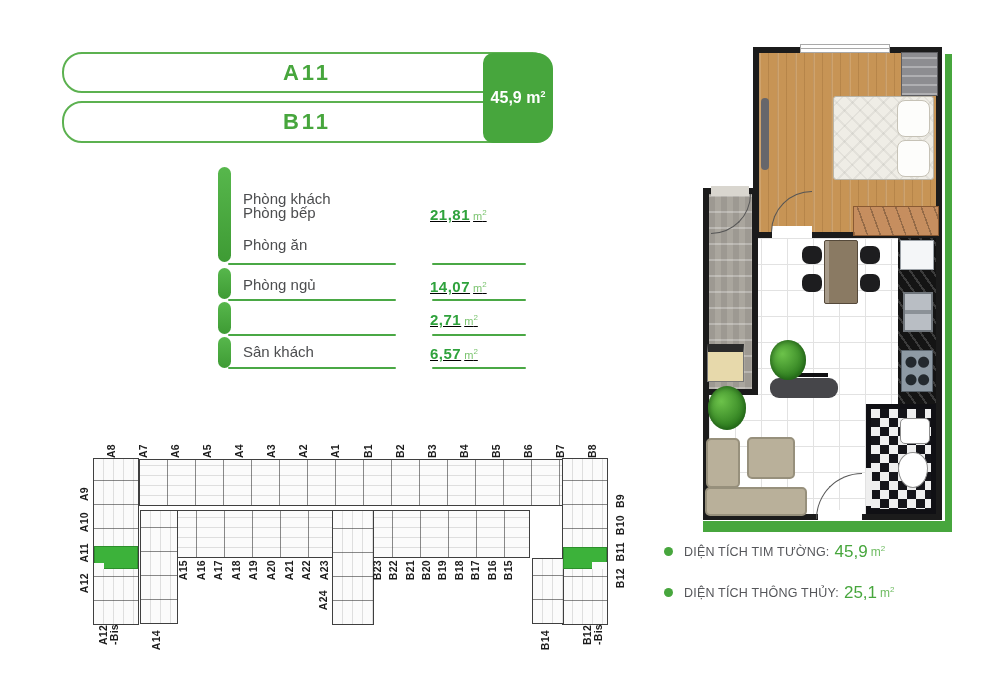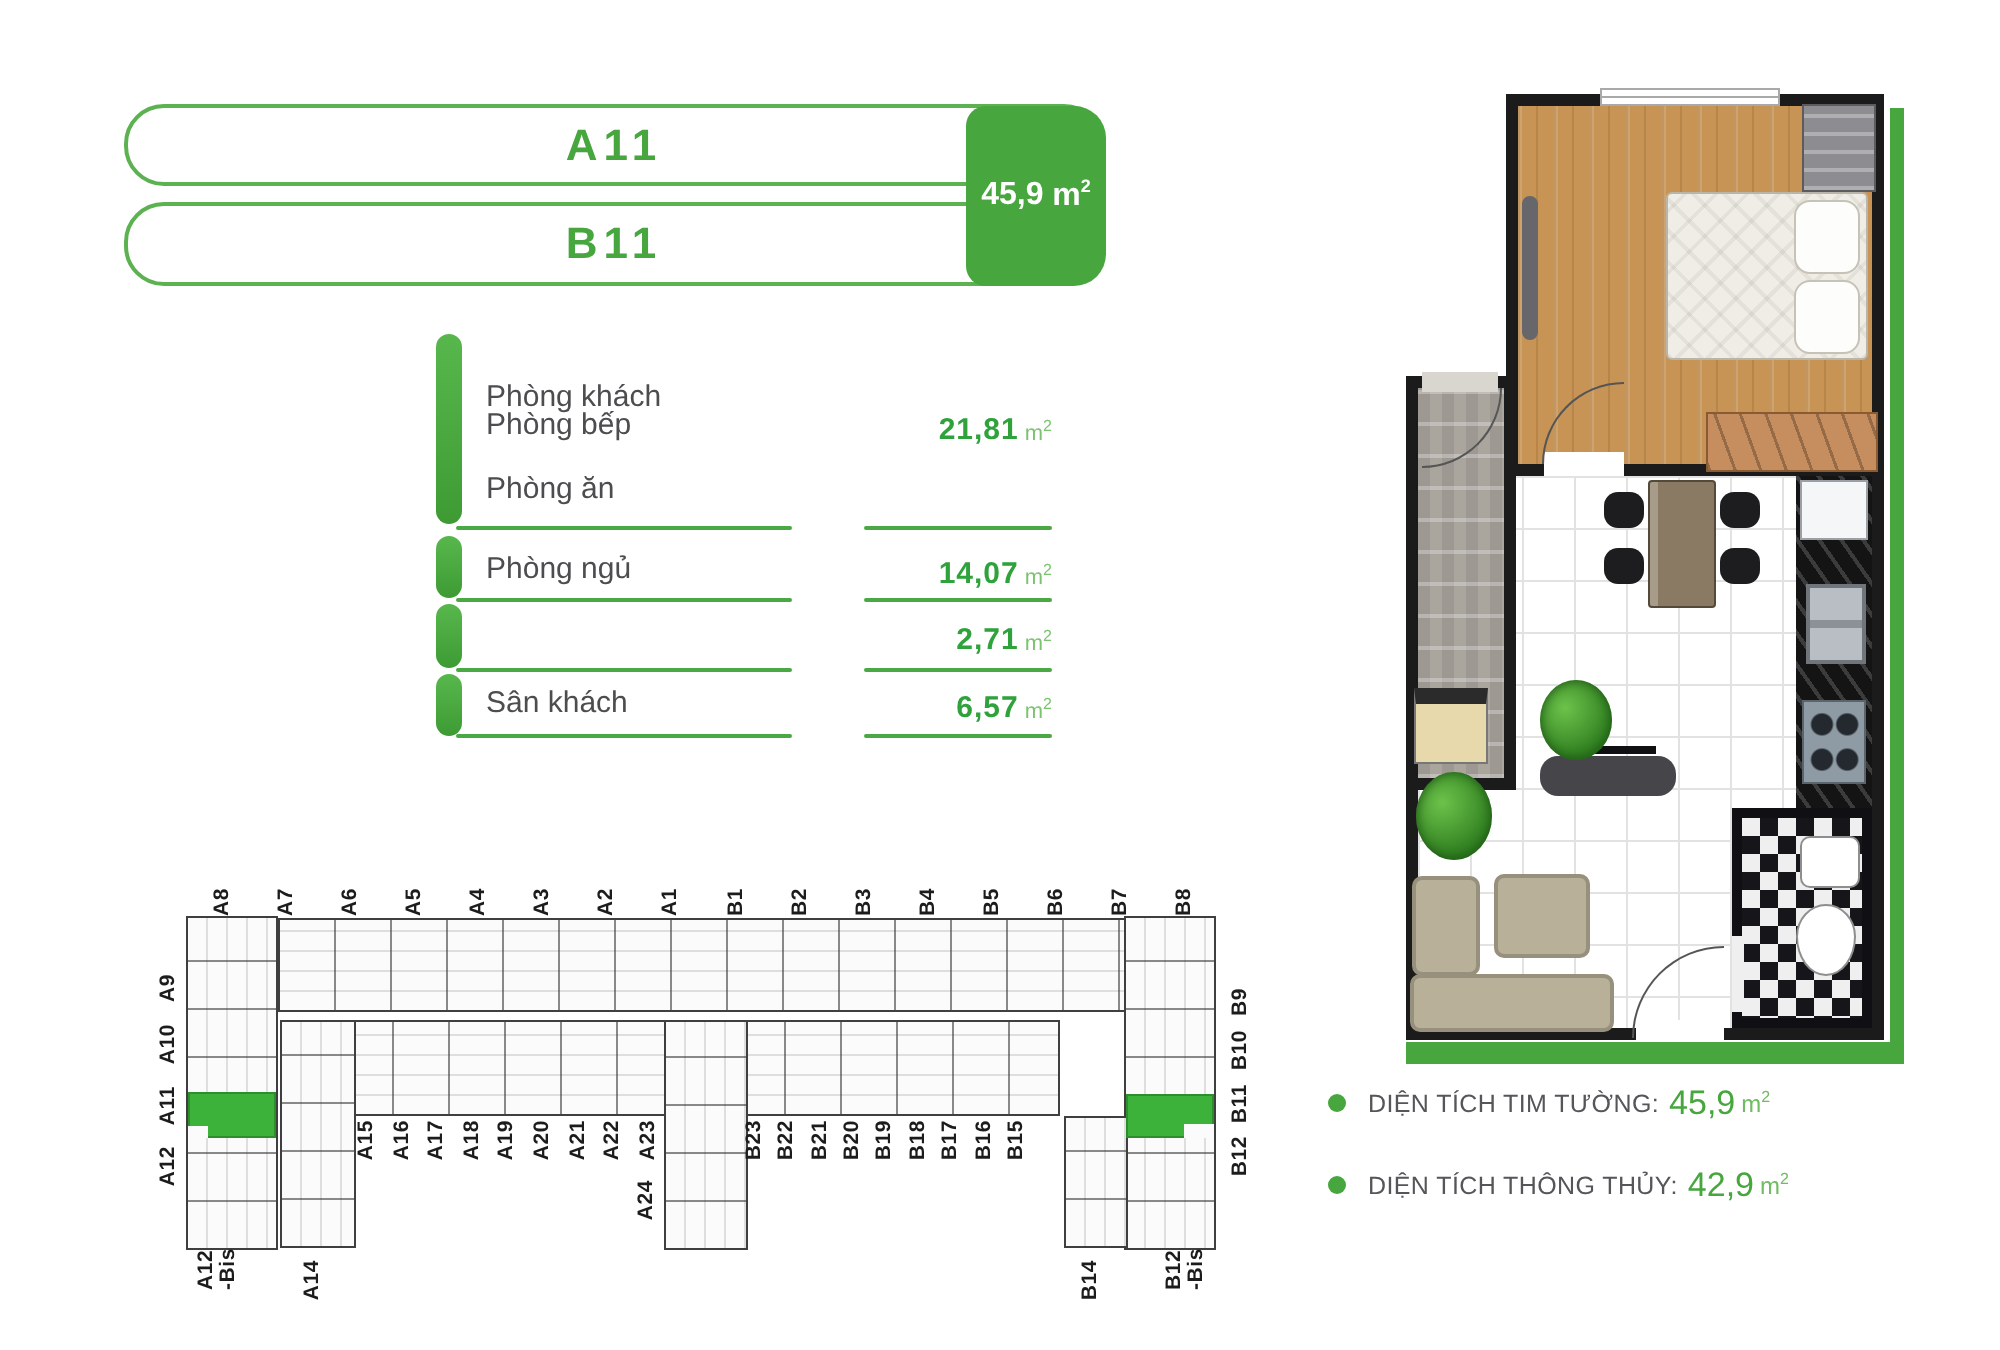--- a/index.html
+++ b/index.html
@@ -24,21 +24,21 @@
   .cap2{top:268px;height:31px;}
   .cap3{top:302px;height:32px;}
   .cap4{top:337px;height:31px;}
   .room-label{position:absolute;left:243px;width:185px;height:20px;line-height:20px;
               font-size:15px;color:#4c4d4f;}
   .rl1{top:189px;} .rl2{top:203px;} .rl3{top:235px;} .rl4{top:275px;} .rl5{top:308px;} .rl6{top:342px;}
   .sep{position:absolute;height:2px;background:#4aa845;border-radius:1px;}
   .sepL{left:228px;width:168px;} .sepR{left:432px;width:94px;}
   .sy1{top:263px;} .sy2{top:299px;} .sy3{top:334px;} .sy4{top:367px;}
   .room-val{position:absolute;left:430px;width:96px;height:20px;line-height:20px;
-            text-align:right;white-space:nowrap;}
+            text-align:left;white-space:nowrap;text-decoration:underline;}
   .rv1{top:203px;} .rv2{top:275px;} .rv3{top:308px;} .rv4{top:342px;}
   .room-val b{font-size:15px;color:#2fa23c;letter-spacing:.5px;}
   .room-val .u{font-size:11px;color:#7bc46f;margin-left:3px;}
   .room-val .u sup{font-size:8px;}
 
   
   .block{position:absolute;background-color:#fbfbfb;border:1.5px solid #3f3f3f;box-sizing:border-box;}
   .tex-v{background-image:
       repeating-linear-gradient(90deg,transparent 0 27px,rgba(60,60,60,.6) 27px 28px),
       repeating-linear-gradient(0deg,transparent 0 9px,rgba(120,120,120,.22) 9px 10px);}
@@ -279,18 +279,18 @@
   <div class="legend">
     <div class="legend-row">
       <span class="dot"></span>
       <span class="llabel">DIỆN TÍCH TIM TƯỜNG:</span>
       <span class="lval">45,9</span>
       <span class="lunit"><span>m</span><sup>2</sup></span>
     </div>
     <div class="legend-row">
       <span class="dot"></span>
       <span class="llabel">DIỆN TÍCH THÔNG THỦY:</span>
-      <span class="lval">42,9</span>
+      <span class="lval">25,1</span>
       <span class="lunit"><span>m</span><sup>2</sup></span>
     </div>
   </div>
 
 </div>
 
 </body></html>

